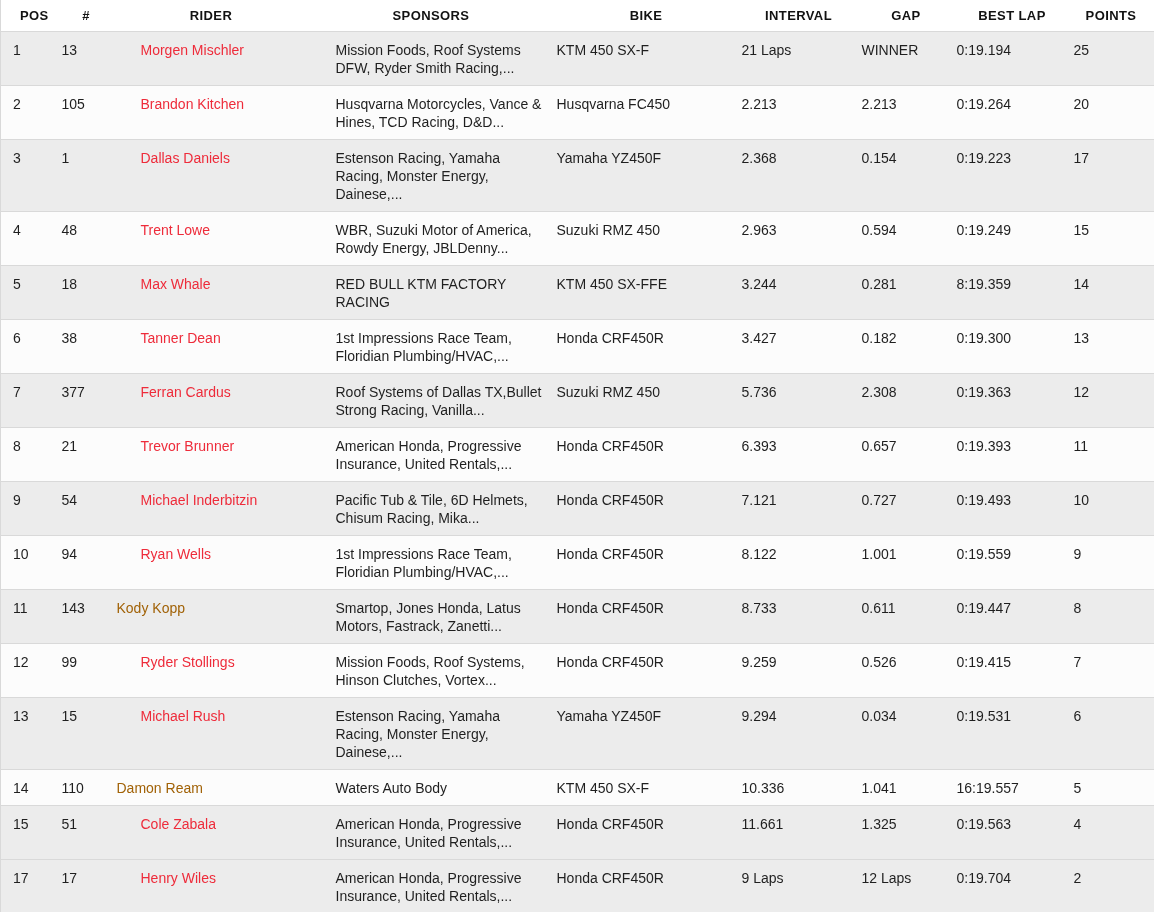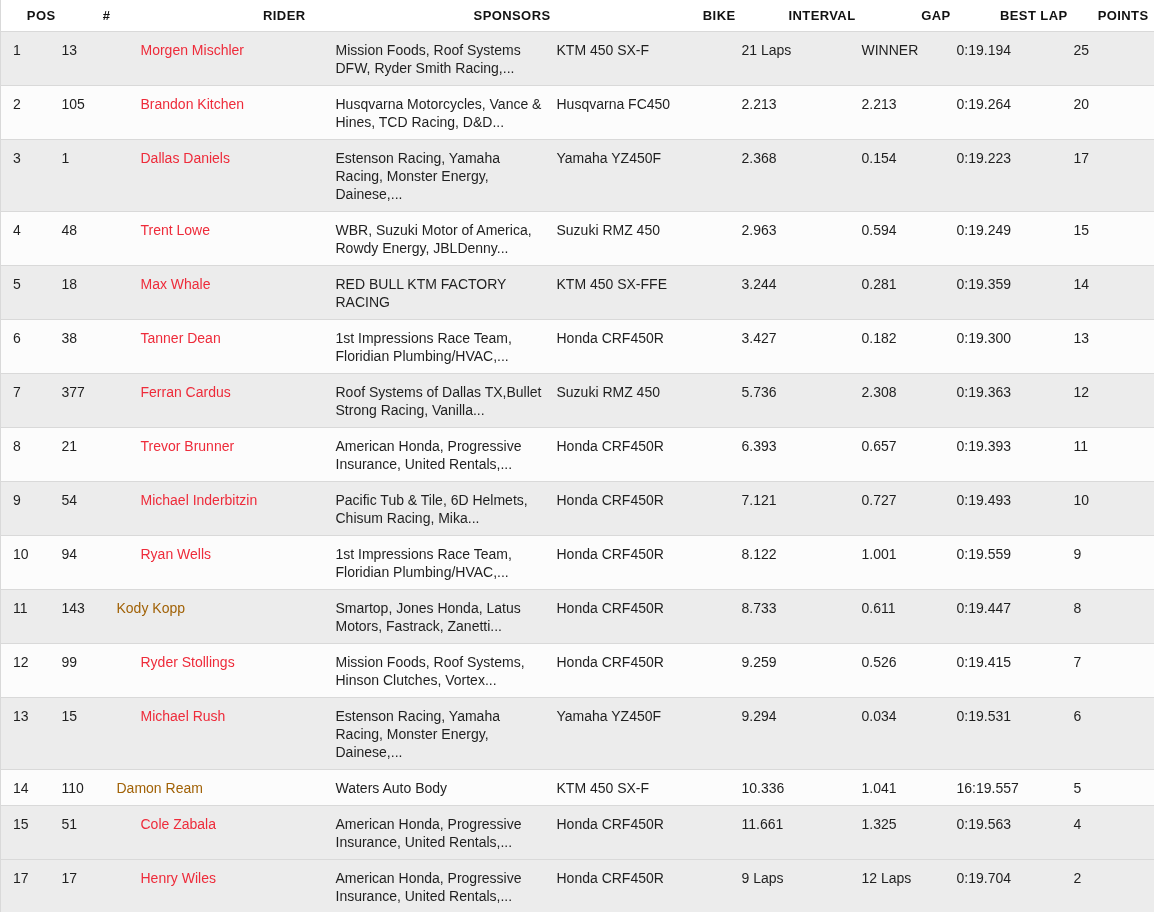--- a/index.html
+++ b/index.html
@@ -13,21 +13,21 @@
     width: 1154px;
     overflow: hidden;
   }
   table.results {
     width: 1154px;
     border-collapse: collapse;
     table-layout: fixed;
     border-left: 1px solid #d9d9d9;
   }
   thead th {
-    text-align: right;
+    text-align: center;
     vertical-align: middle;
     font-size: 13px;
     font-weight: 700;
     letter-spacing: 0.4px;
     color: #121212;
     text-transform: uppercase;
     padding: 8px 6px 8px 0;
     background: #ffffff;
     white-space: nowrap;
   }
@@ -142,21 +142,21 @@
         <tr class="stripe-odd">
           <td>5</td>
           <td>18</td>
           <td><span class="rider-link">Max Whale</span></td>
           <td>
             <span class="sponsors-text">RED BULL KTM FACTORY RACING</span>
           </td>
           <td>KTM 450 SX-FFE</td>
           <td>3.244</td>
           <td>0.281</td>
-          <td>0:19.359</td>
+          <td>8:19.359</td>
           <td>14</td>
         </tr>
         <tr class="stripe-even">
           <td>6</td>
           <td>38</td>
           <td><span class="rider-link">Tanner Dean</span></td>
           <td>
             <span class="sponsors-text">1st Impressions Race Team, Floridian Plumbing/HVAC,...</span>
           </td>
           <td>Honda CRF450R</td>

